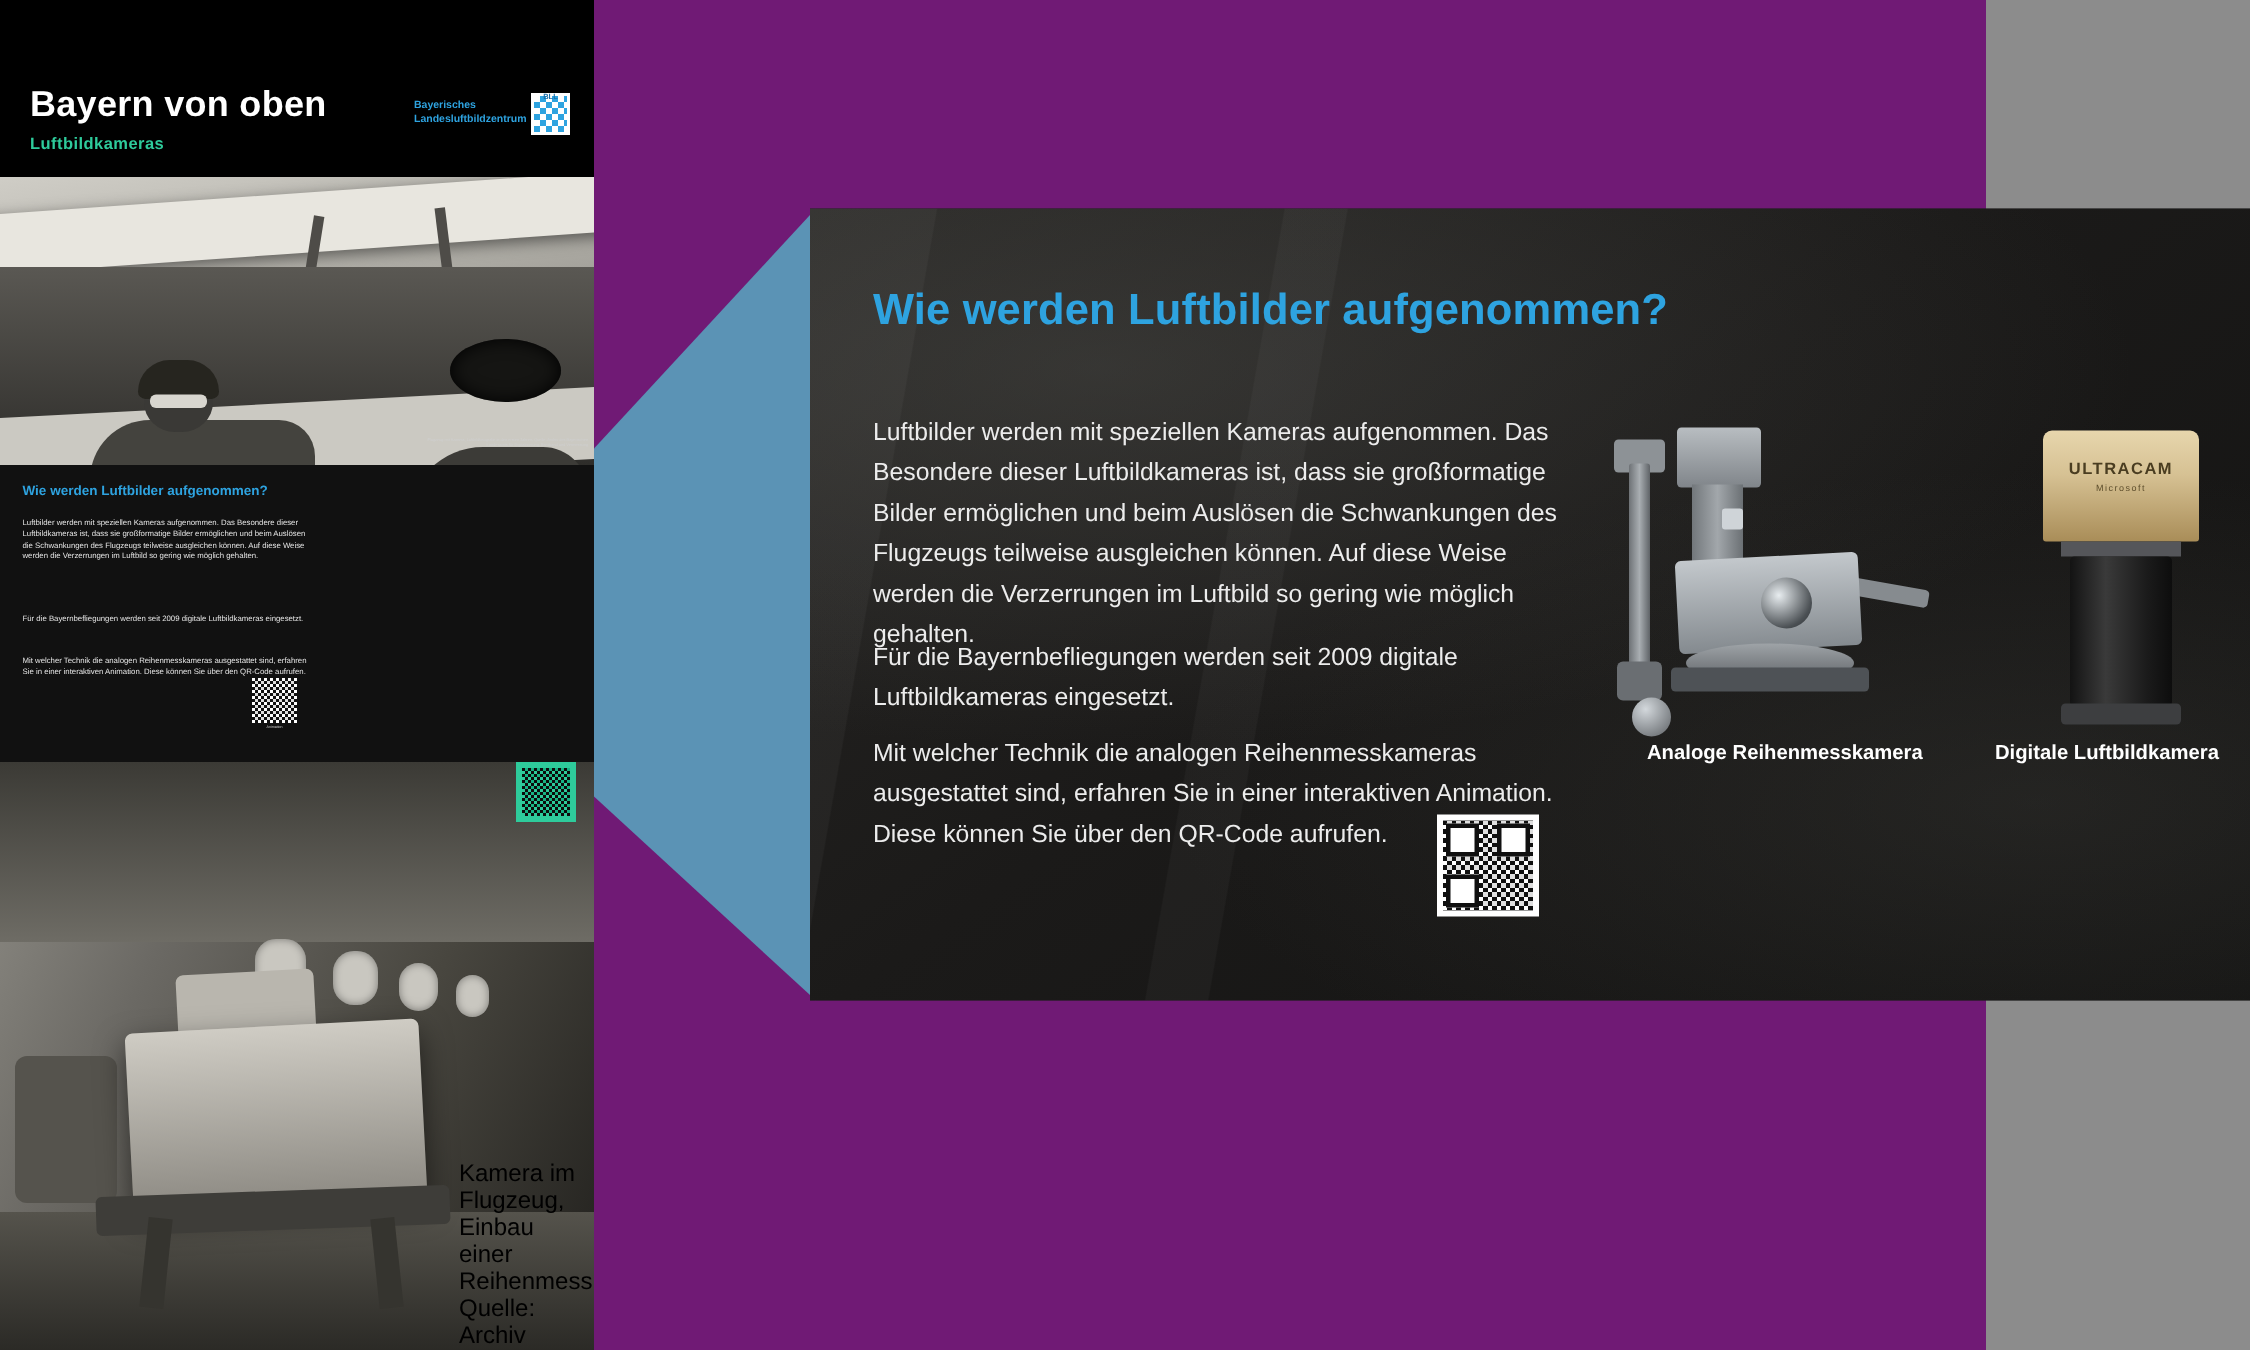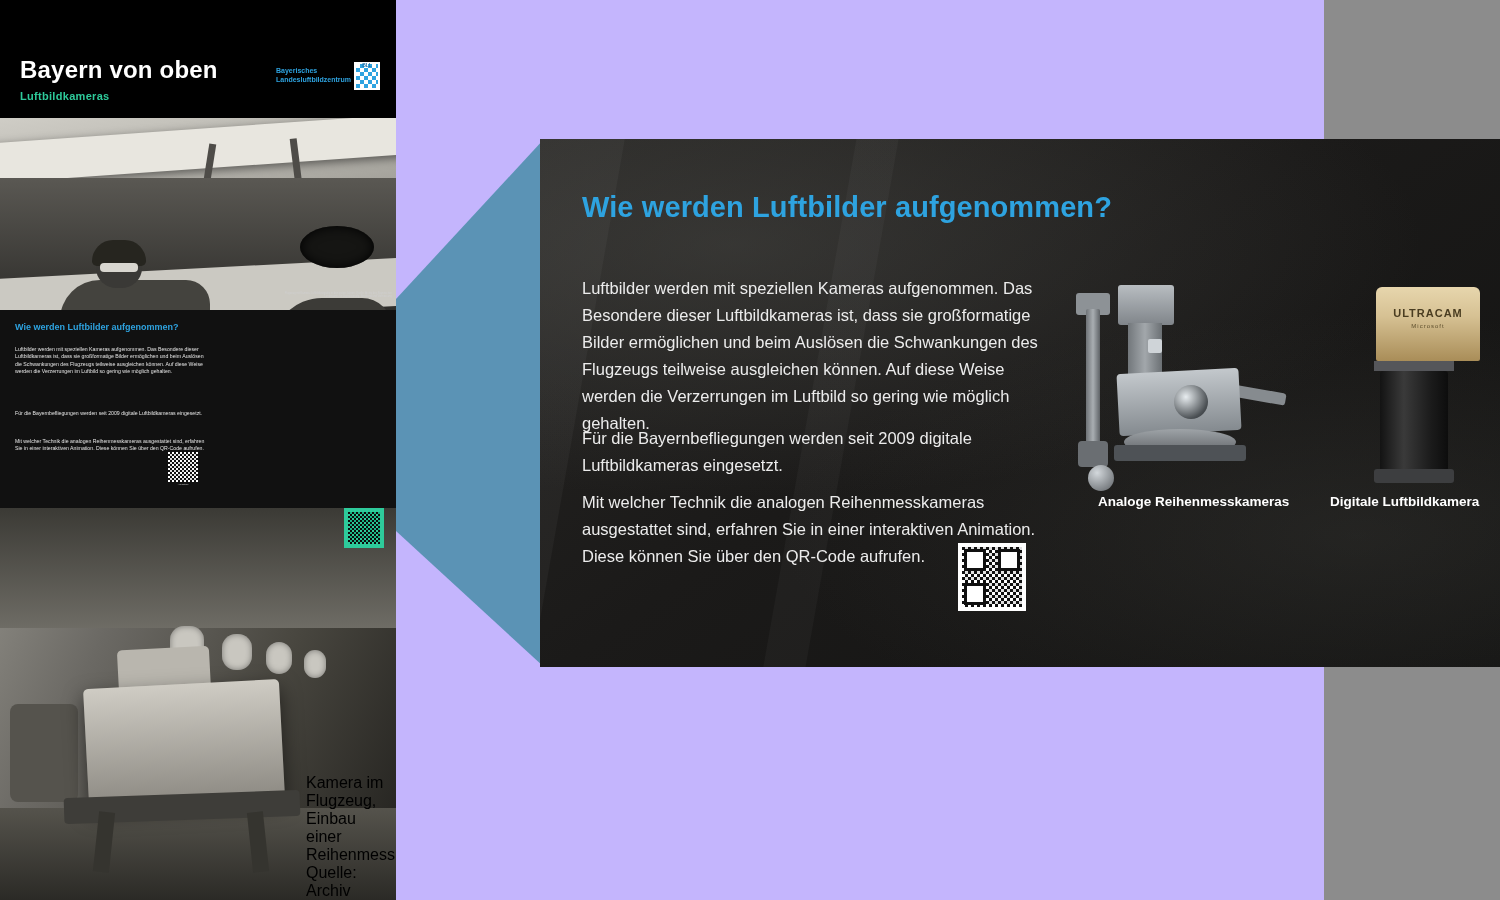--- a/index.html
+++ b/index.html
@@ -9,21 +9,21 @@
     width: 1500px;
     height: 900px;
     overflow: hidden;
     font-family: "Liberation Sans", sans-serif;
   }
 
   #stage {
     position: relative;
     width: 1324px;
     height: 900px;
-    background: #c4b5fd;
+    background: #701a75;
   }
 
   
   #poster {
     position: absolute;
     left: 0;
     top: 0;
     width: 396px;
     height: 900px;
     background: #111111;
@@ -527,21 +527,21 @@
     background: #cfd4d8; border-radius: 2px;
   }
 
   
   #cam-digital {
     position: absolute;
     left: 812px; top: 148px;
     width: 130px; height: 222px;
   }
   #cam-digital .gold {
-    position: absolute; left: 24px; top: 0;
+    position: absolute; left: 10px; top: 0;
     width: 104px; height: 74px;
     background: linear-gradient(180deg,#e7d6ad 0%, #d6c193 40%, #a98d58 100%);
     border-radius: 6px 6px 2px 2px;
   }
   #cam-digital .gold .brand {
     position: absolute;
     left: 0; top: 20px; width: 104px;
     text-align: center;
     color: #4a3d21;
     font-size: 11px;
@@ -715,17 +715,17 @@
     <div id="cam-digital">
       <div class="gold">
         <div class="brand">ULTRACAM</div>
         <div class="sub">Microsoft</div>
       </div>
       <div class="neck"></div>
       <div class="barrel"></div>
       <div class="foot"></div>
     </div>
 
-    <div class="cam-caption" id="cap-analog">Analoge Reihenmesskameras</div>
+    <div class="cam-caption" id="cap-analog">Analoge Reihenmesskamera</div>
     <div class="cam-caption" id="cap-digital">Digitale Luftbildkamera</div>
   </div>
 
 </div>
 
 </body></html>

